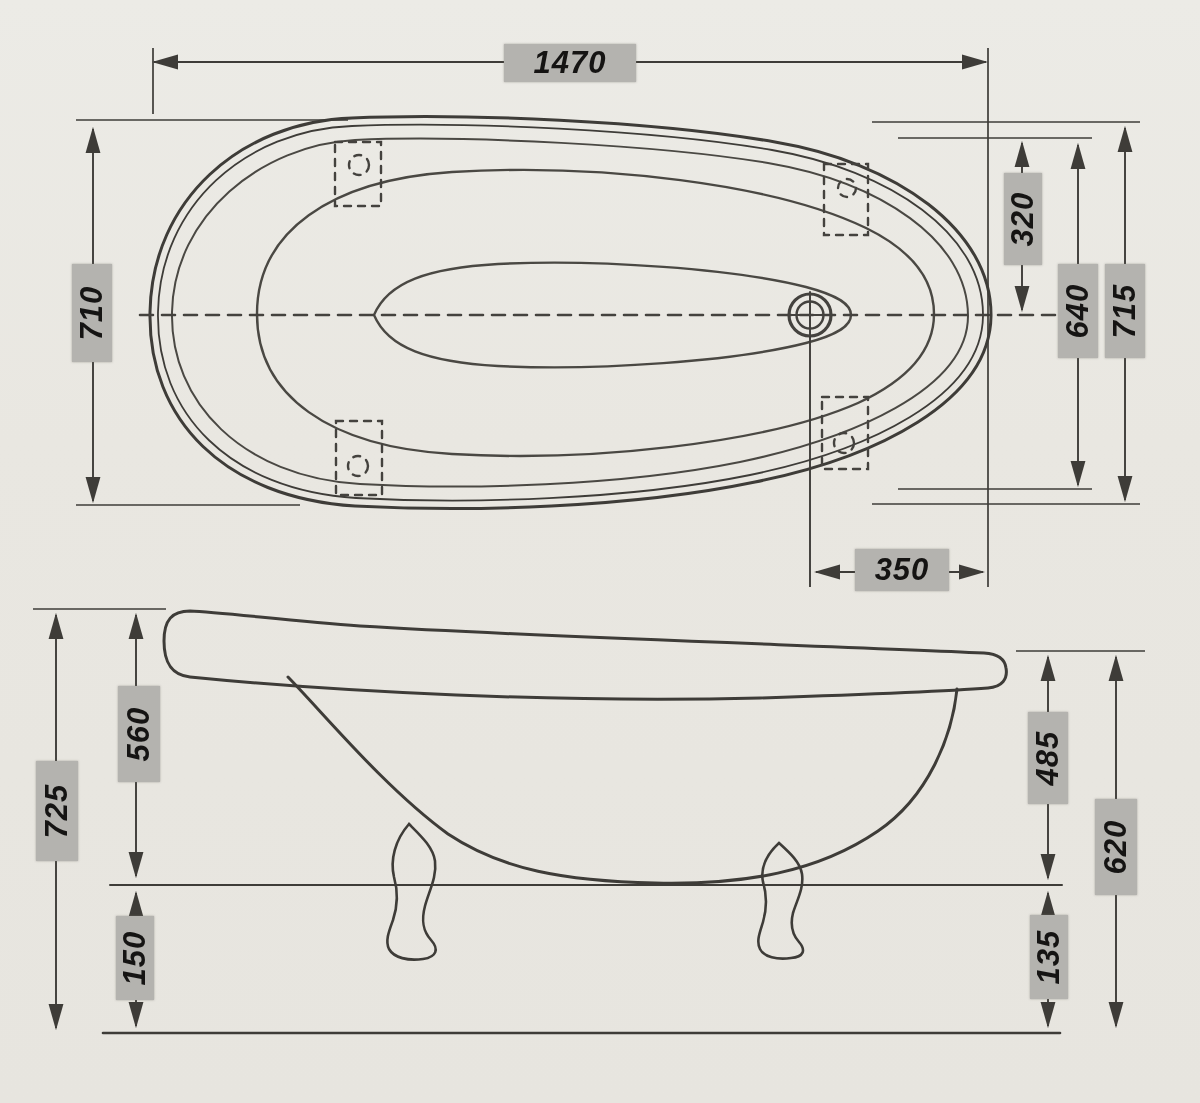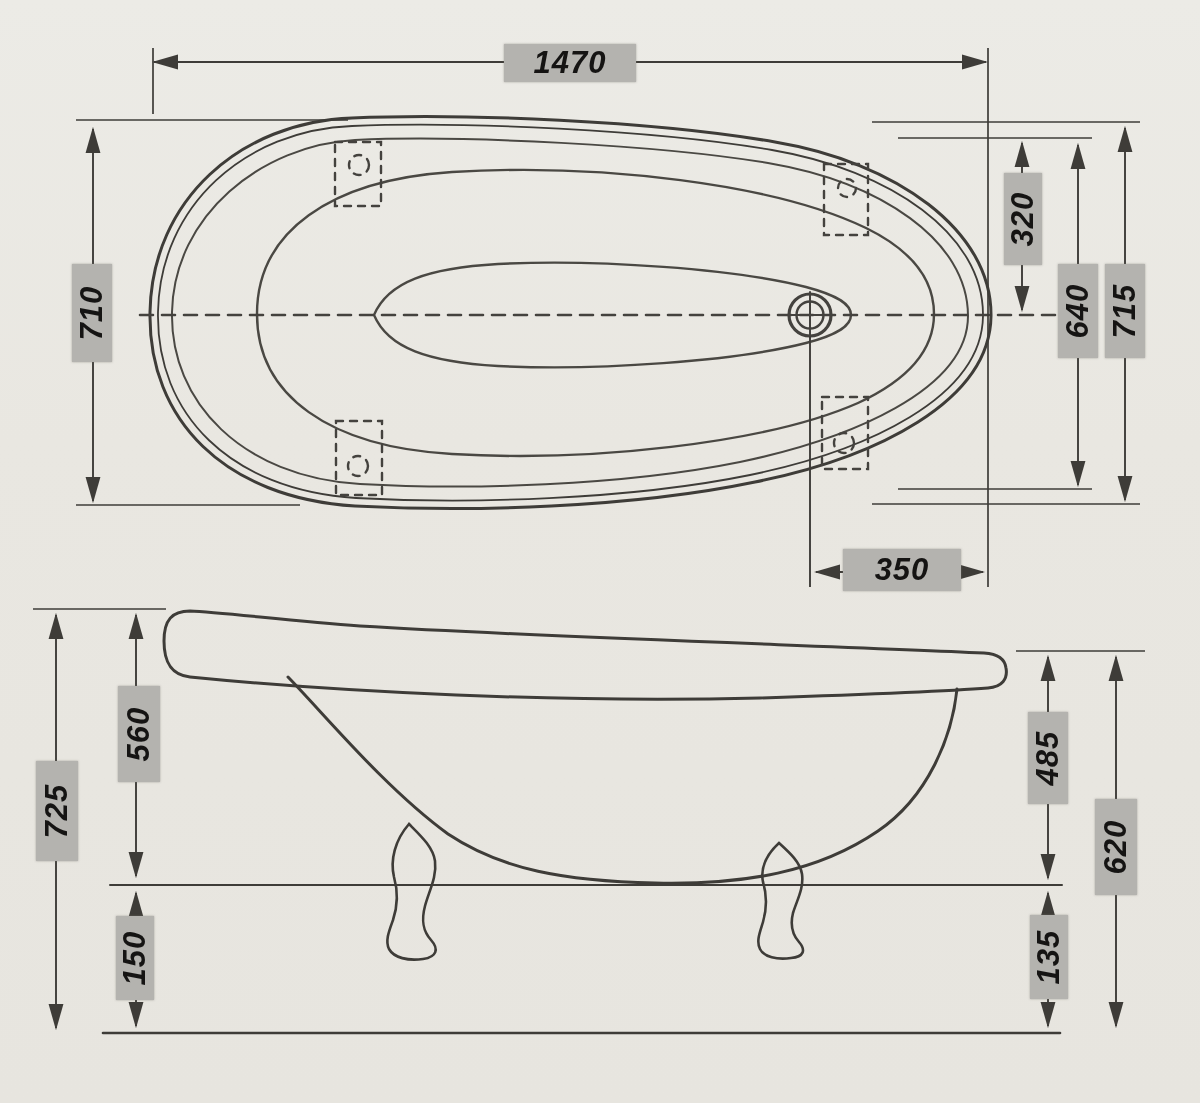--- a/index.html
+++ b/index.html
@@ -159,21 +159,21 @@
   <div class="dlabel" style="left:570px;top:63px;width:132px;height:38px;">1470</div>
 
   <div class="dlabel vert" style="left:92px;top:313px;width:98px;height:40px;">710</div>
 
   <div class="dlabel vert" style="left:1023px;top:219px;width:92px;height:38px;">320</div>
 
   <div class="dlabel vert" style="left:1078px;top:311px;width:94px;height:40px;">640</div>
 
   <div class="dlabel vert" style="left:1125px;top:311px;width:94px;height:40px;">715</div>
 
-  <div class="dlabel" style="left:902px;top:570px;width:118px;height:42px;">350</div>
+  <div class="dlabel" style="left:902px;top:570px;width:94px;height:42px;">350</div>
 
   <div class="dlabel vert" style="left:57px;top:811px;width:100px;height:42px;">725</div>
 
   <div class="dlabel vert" style="left:139px;top:734px;width:96px;height:42px;">560</div>
 
   <div class="dlabel vert" style="left:135px;top:958px;width:84px;height:38px;">150</div>
 
   <div class="dlabel vert" style="left:1048px;top:758px;width:92px;height:40px;">485</div>
 
   <div class="dlabel vert" style="left:1116px;top:847px;width:96px;height:42px;">620</div>

